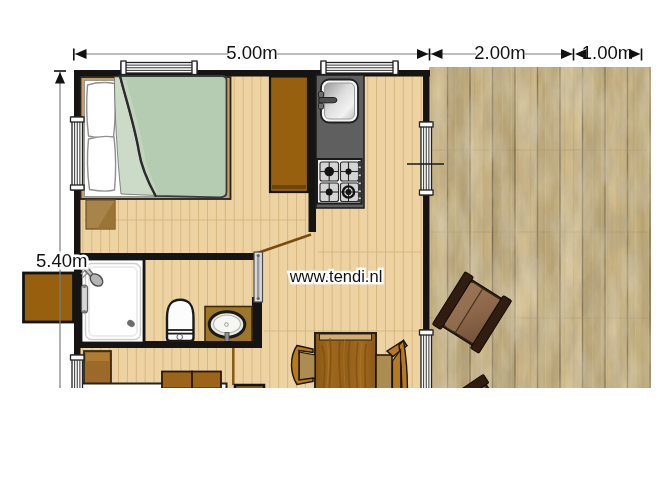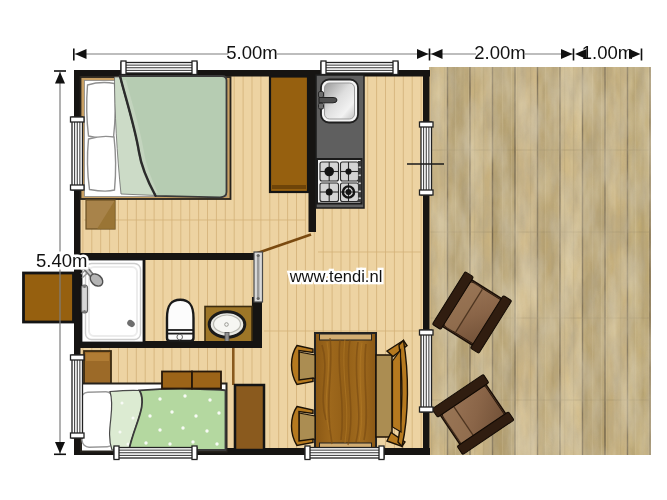--- a/index.html
+++ b/index.html
@@ -1,16 +1,16 @@
 <!DOCTYPE html>
 <html><head>
 <meta charset="utf-8">
 <style>
   html,body{margin:0;padding:0;background:#fff;}
-  .page{width:667px;height:500px;position:relative;background:#fff;overflow:hidden;
+  .page{width:667px;height:388px;position:relative;background:#fff;overflow:hidden;
         font-family:"Liberation Sans",sans-serif;}
 </style>
 </head>
 <body>
 <div class="page">
 <svg width="667" height="500" viewBox="0 0 667 500">
 <defs>
   <linearGradient id="sinkg" x1="0" y1="0" x2="1" y2="1">
     <stop offset="0" stop-color="#9a9a9a"></stop>
           <stop offset="0.45" stop-color="#dedede"></stop>

